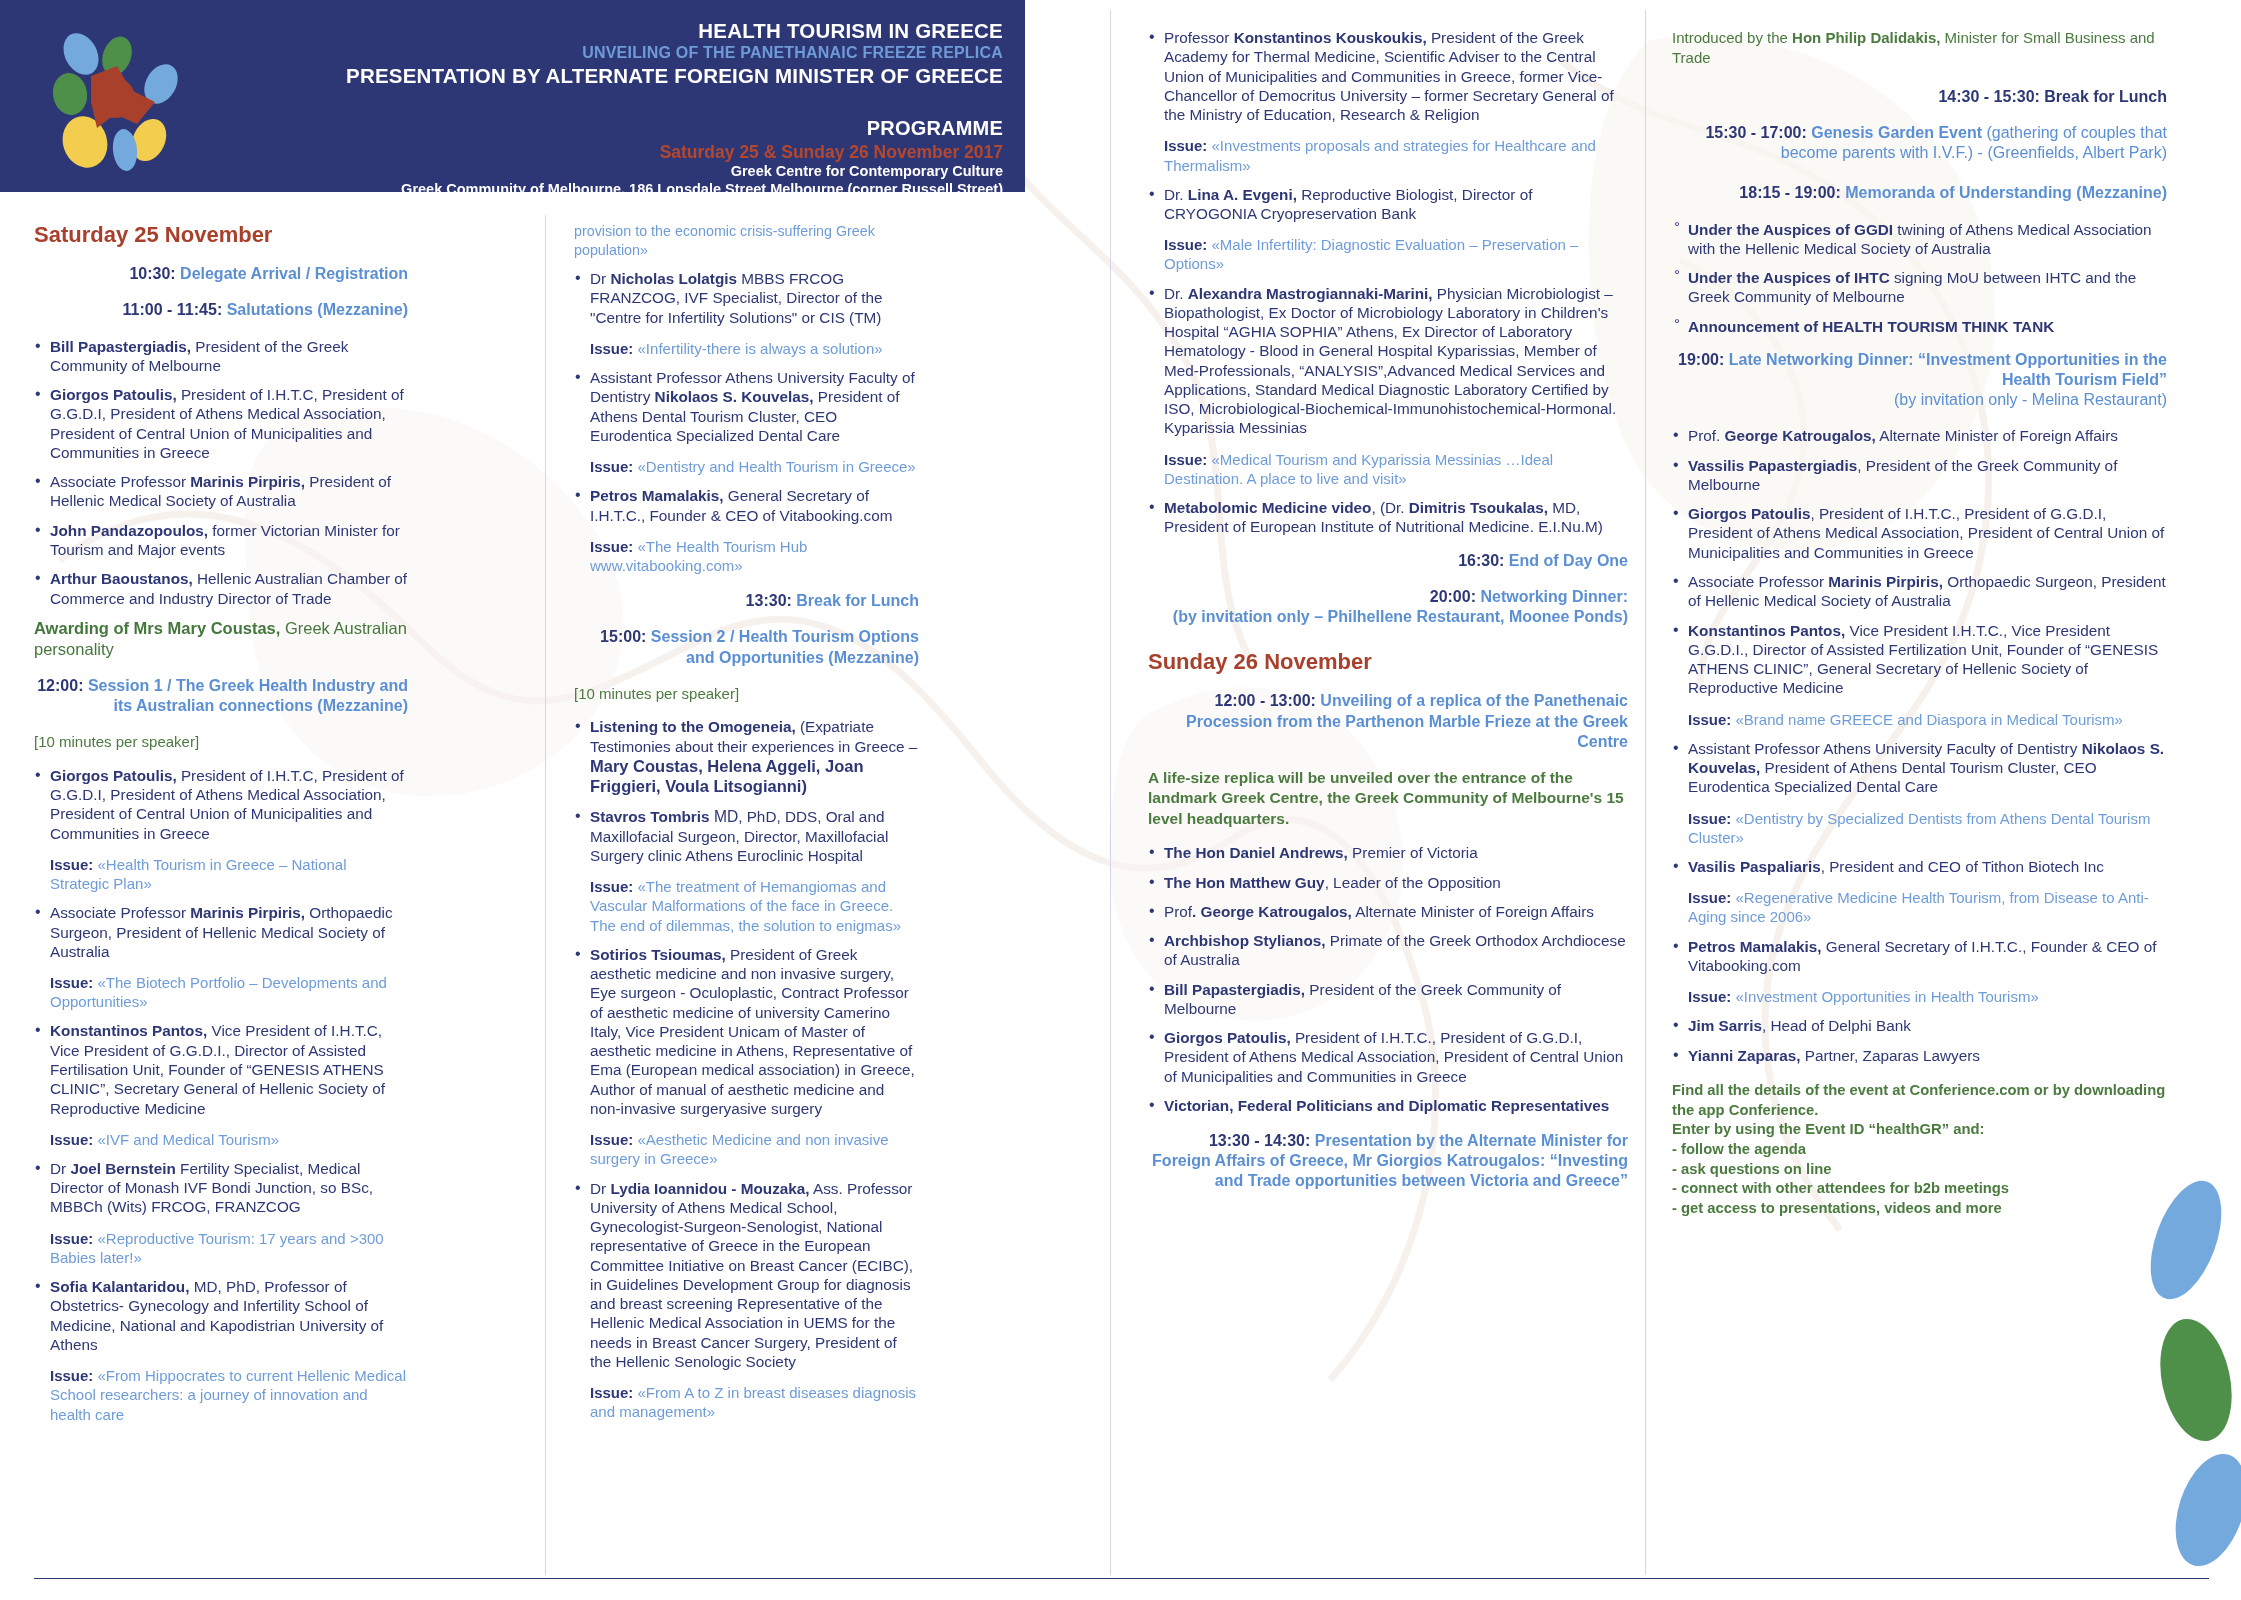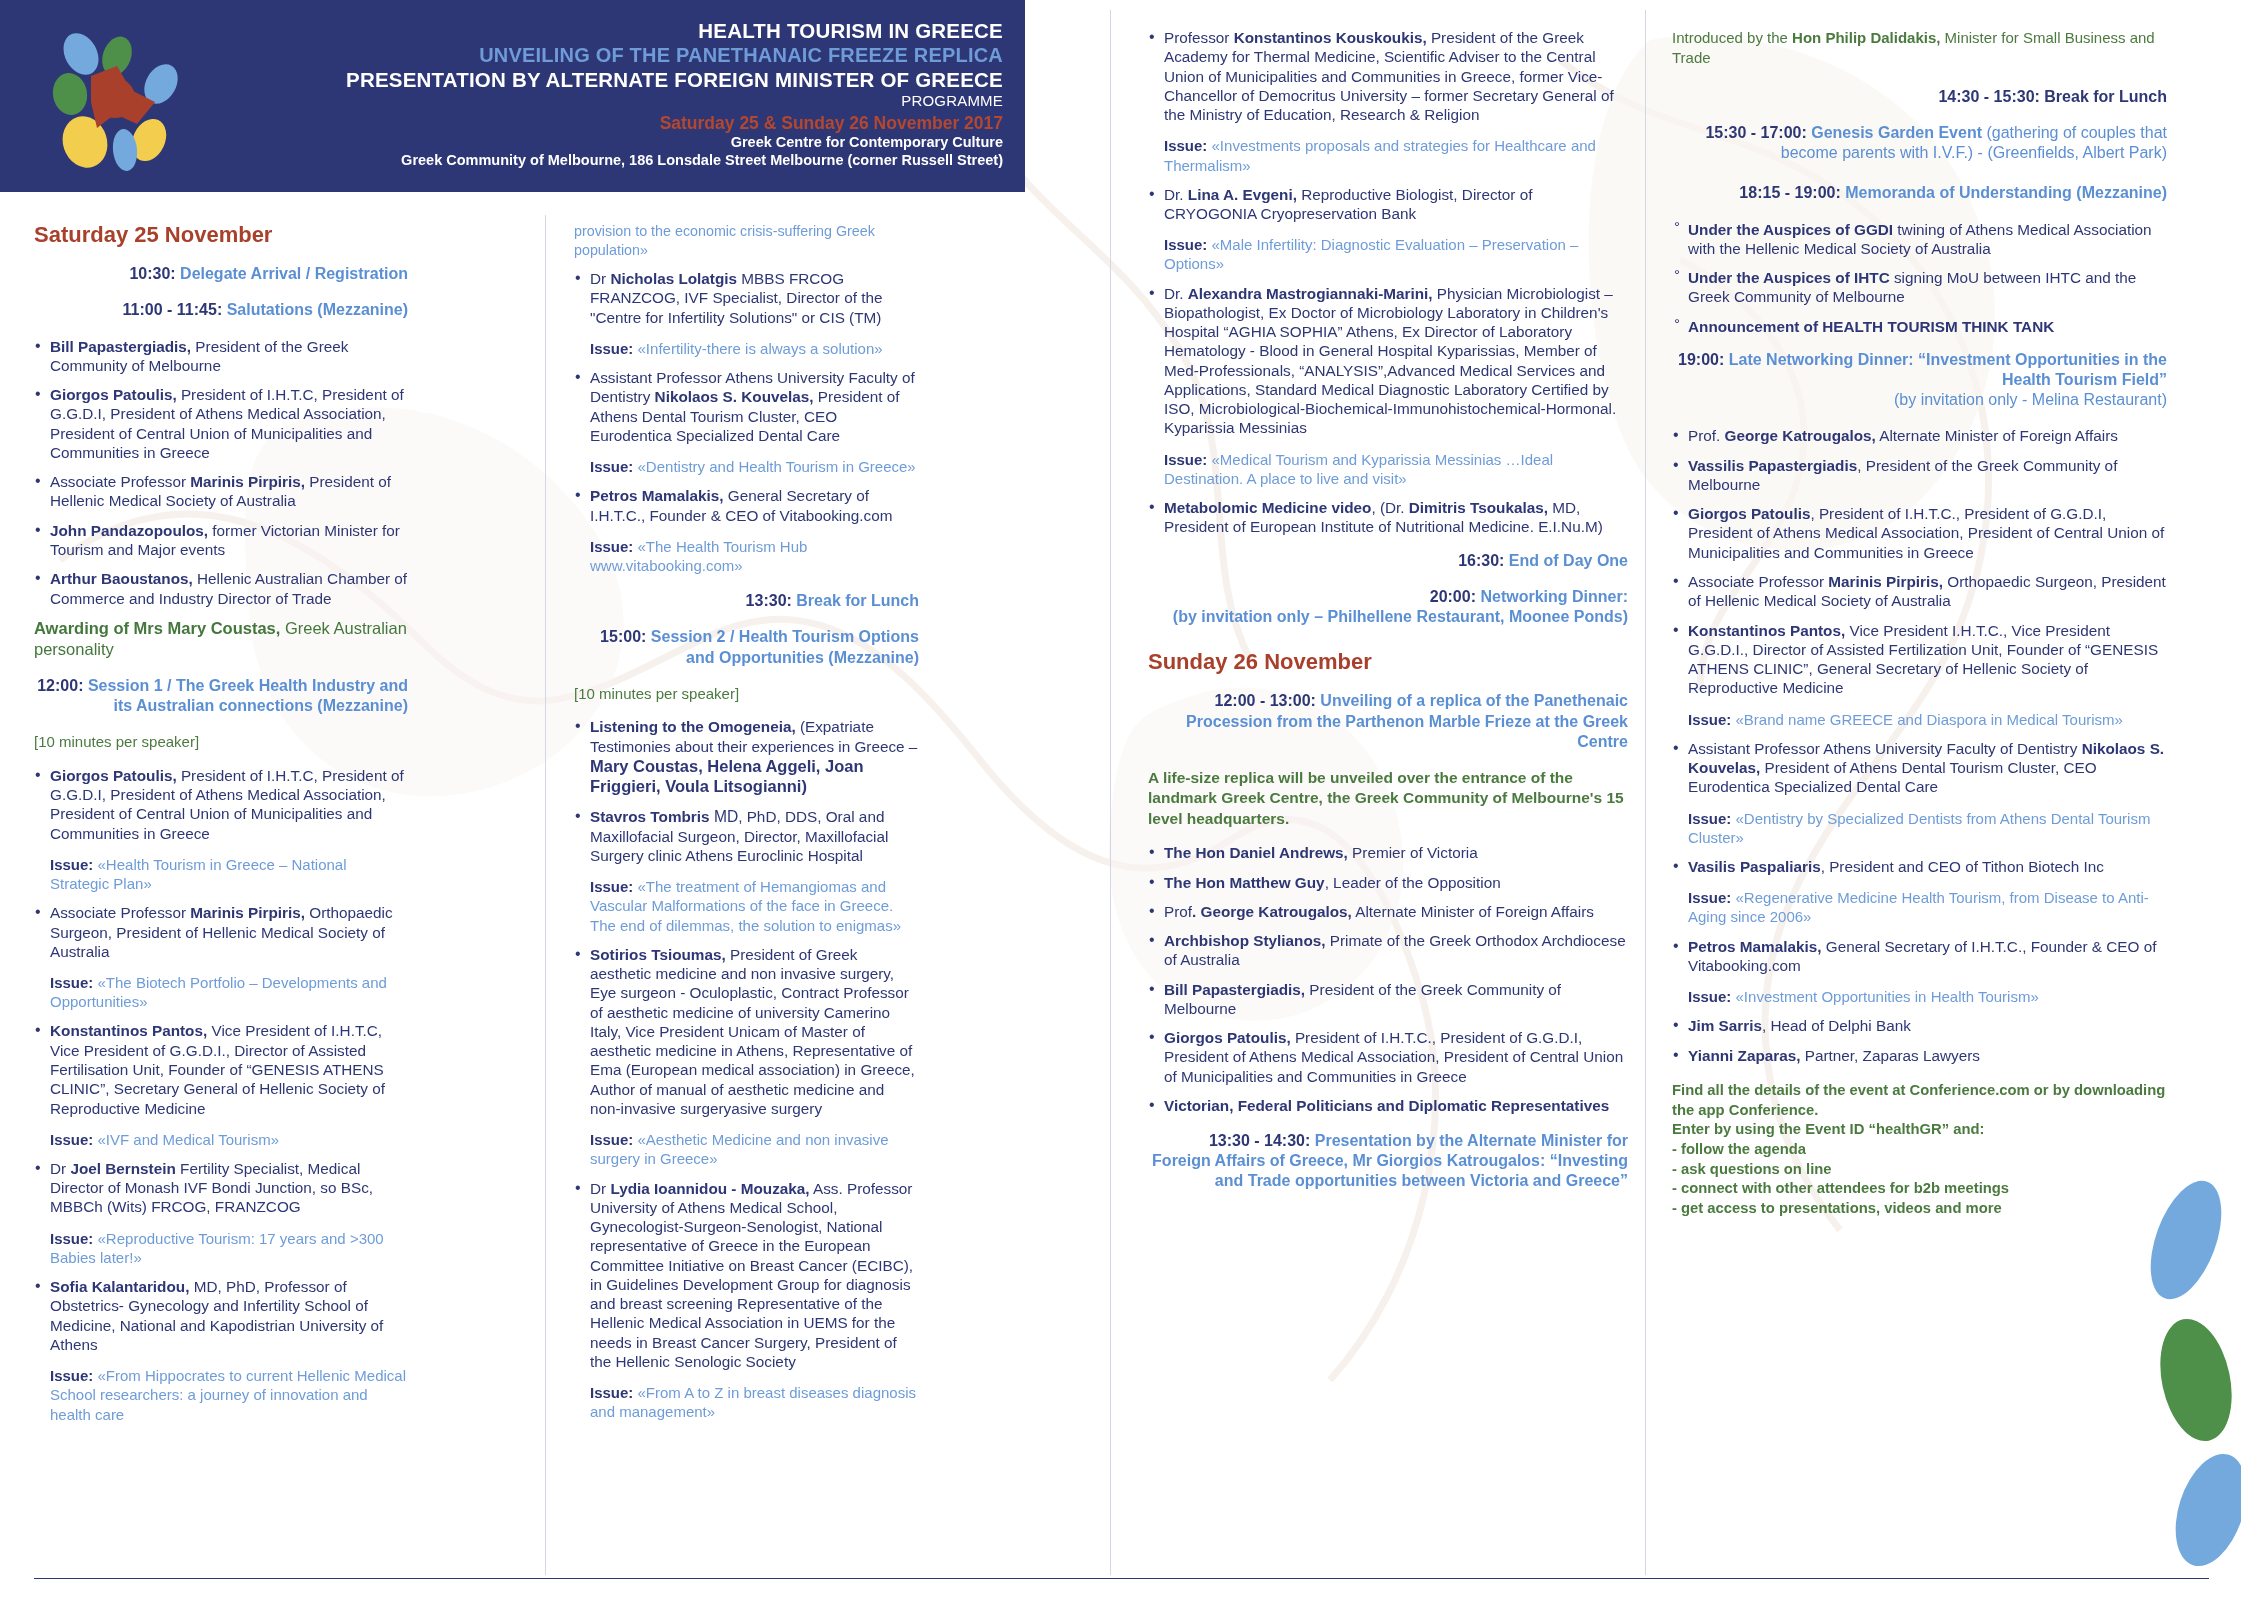--- a/index.html
+++ b/index.html
@@ -18,23 +18,23 @@
 
   
   .header{
     position:absolute;left:0;top:0;width:1025px;height:192px;
     background:#2e3775;
     display:flex;align-items:flex-start;
   }
   .logo{position:absolute;left:45px;top:22px;width:145px;height:152px;}
   .head-text{position:absolute;right:22px;top:18px;text-align:right;line-height:1.22;}
   .h-line1{font-size:20.5px;font-weight:bold;color:#ffffff;letter-spacing:.2px;}
-  .h-line2{font-size:20px;font-weight:bold;color:#6f9bd8;letter-spacing:.2px;}
+  .h-line2{font-size:16px;font-weight:bold;color:#6f9bd8;letter-spacing:.2px;}
   .h-line3{font-size:20.5px;font-weight:bold;color:#ffffff;letter-spacing:.2px;}
-  .h-line4{font-size:15px;font-weight:normal;color:#ffffff;letter-spacing:.2px;}
+  .h-line4{font-size:20px;font-weight:bold;color:#ffffff;letter-spacing:.2px;margin-top:28px;}
   .h-date{font-size:17.5px;font-weight:bold;color:#b3472f;margin-top:2px;}
   .h-venue{font-size:14.5px;font-weight:bold;color:#ffffff;}
   .h-addr{font-size:14.5px;font-weight:bold;color:#ffffff;}
 
   
   .col{position:absolute;top:0;}
   #col1{left:34px;top:222px;width:374px;}
   #col2{left:574px;top:222px;width:345px;}
   #col3{left:1148px;top:28px;width:480px;}
   #col4{left:1672px;top:28px;width:495px;}

